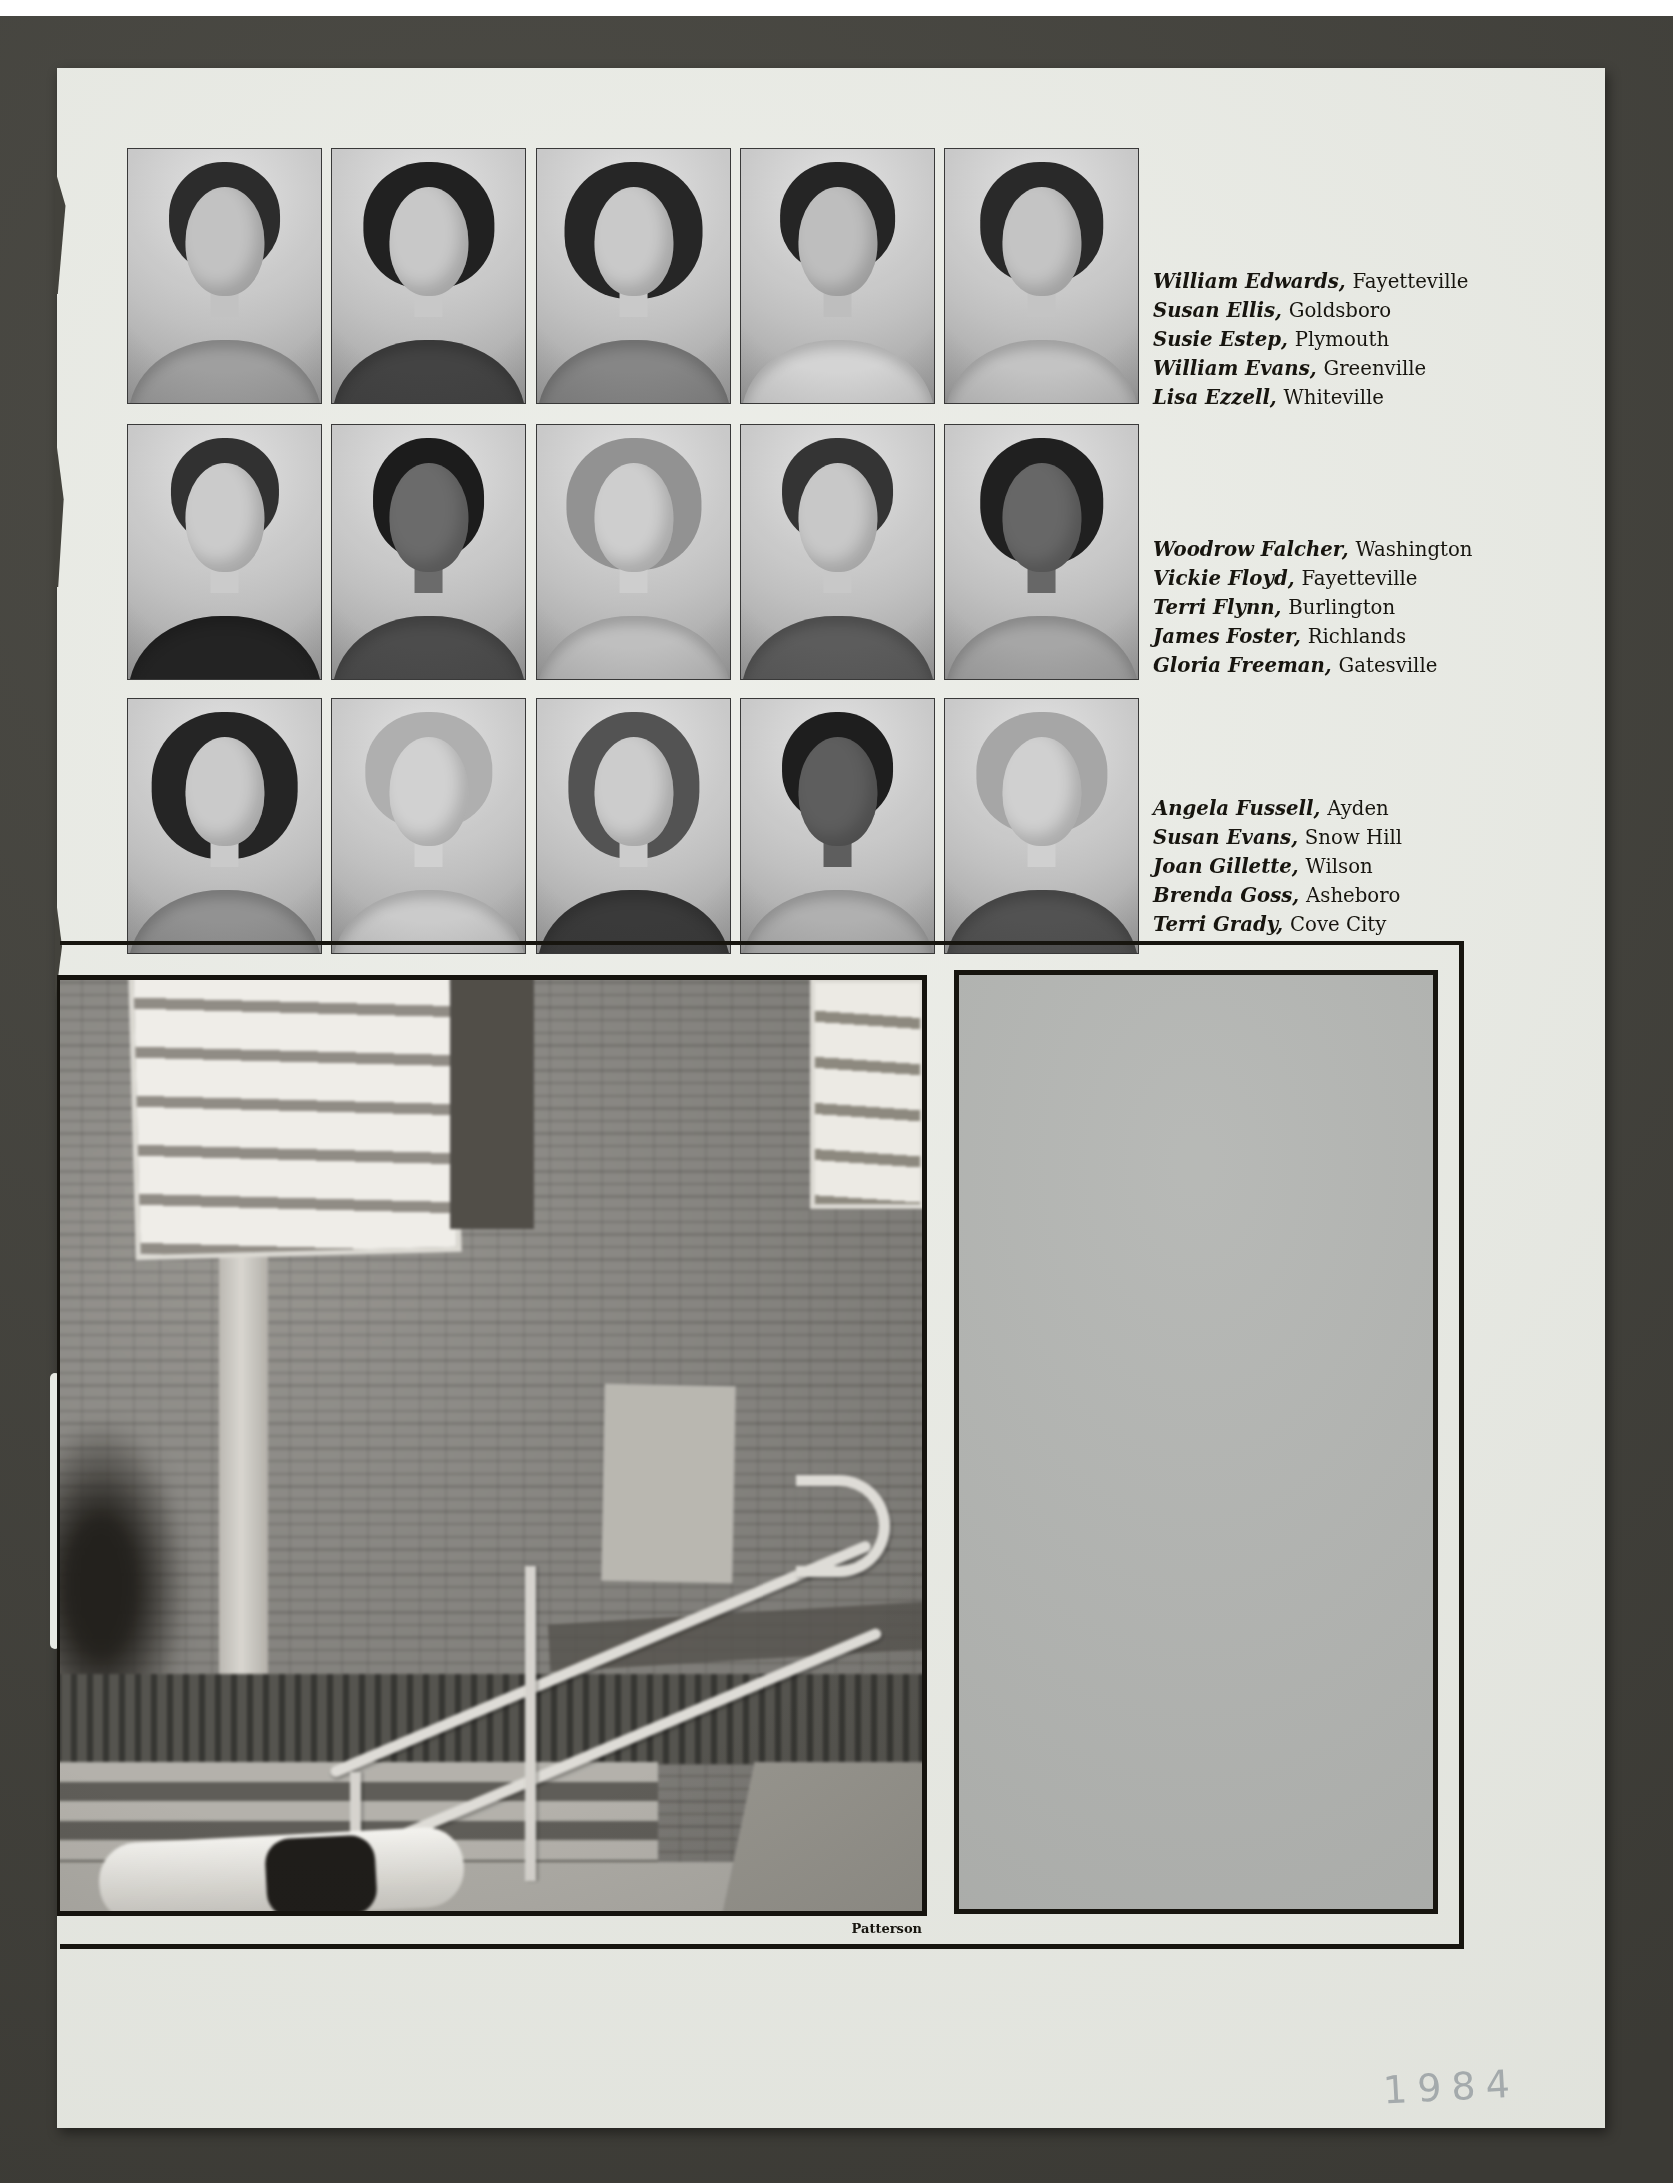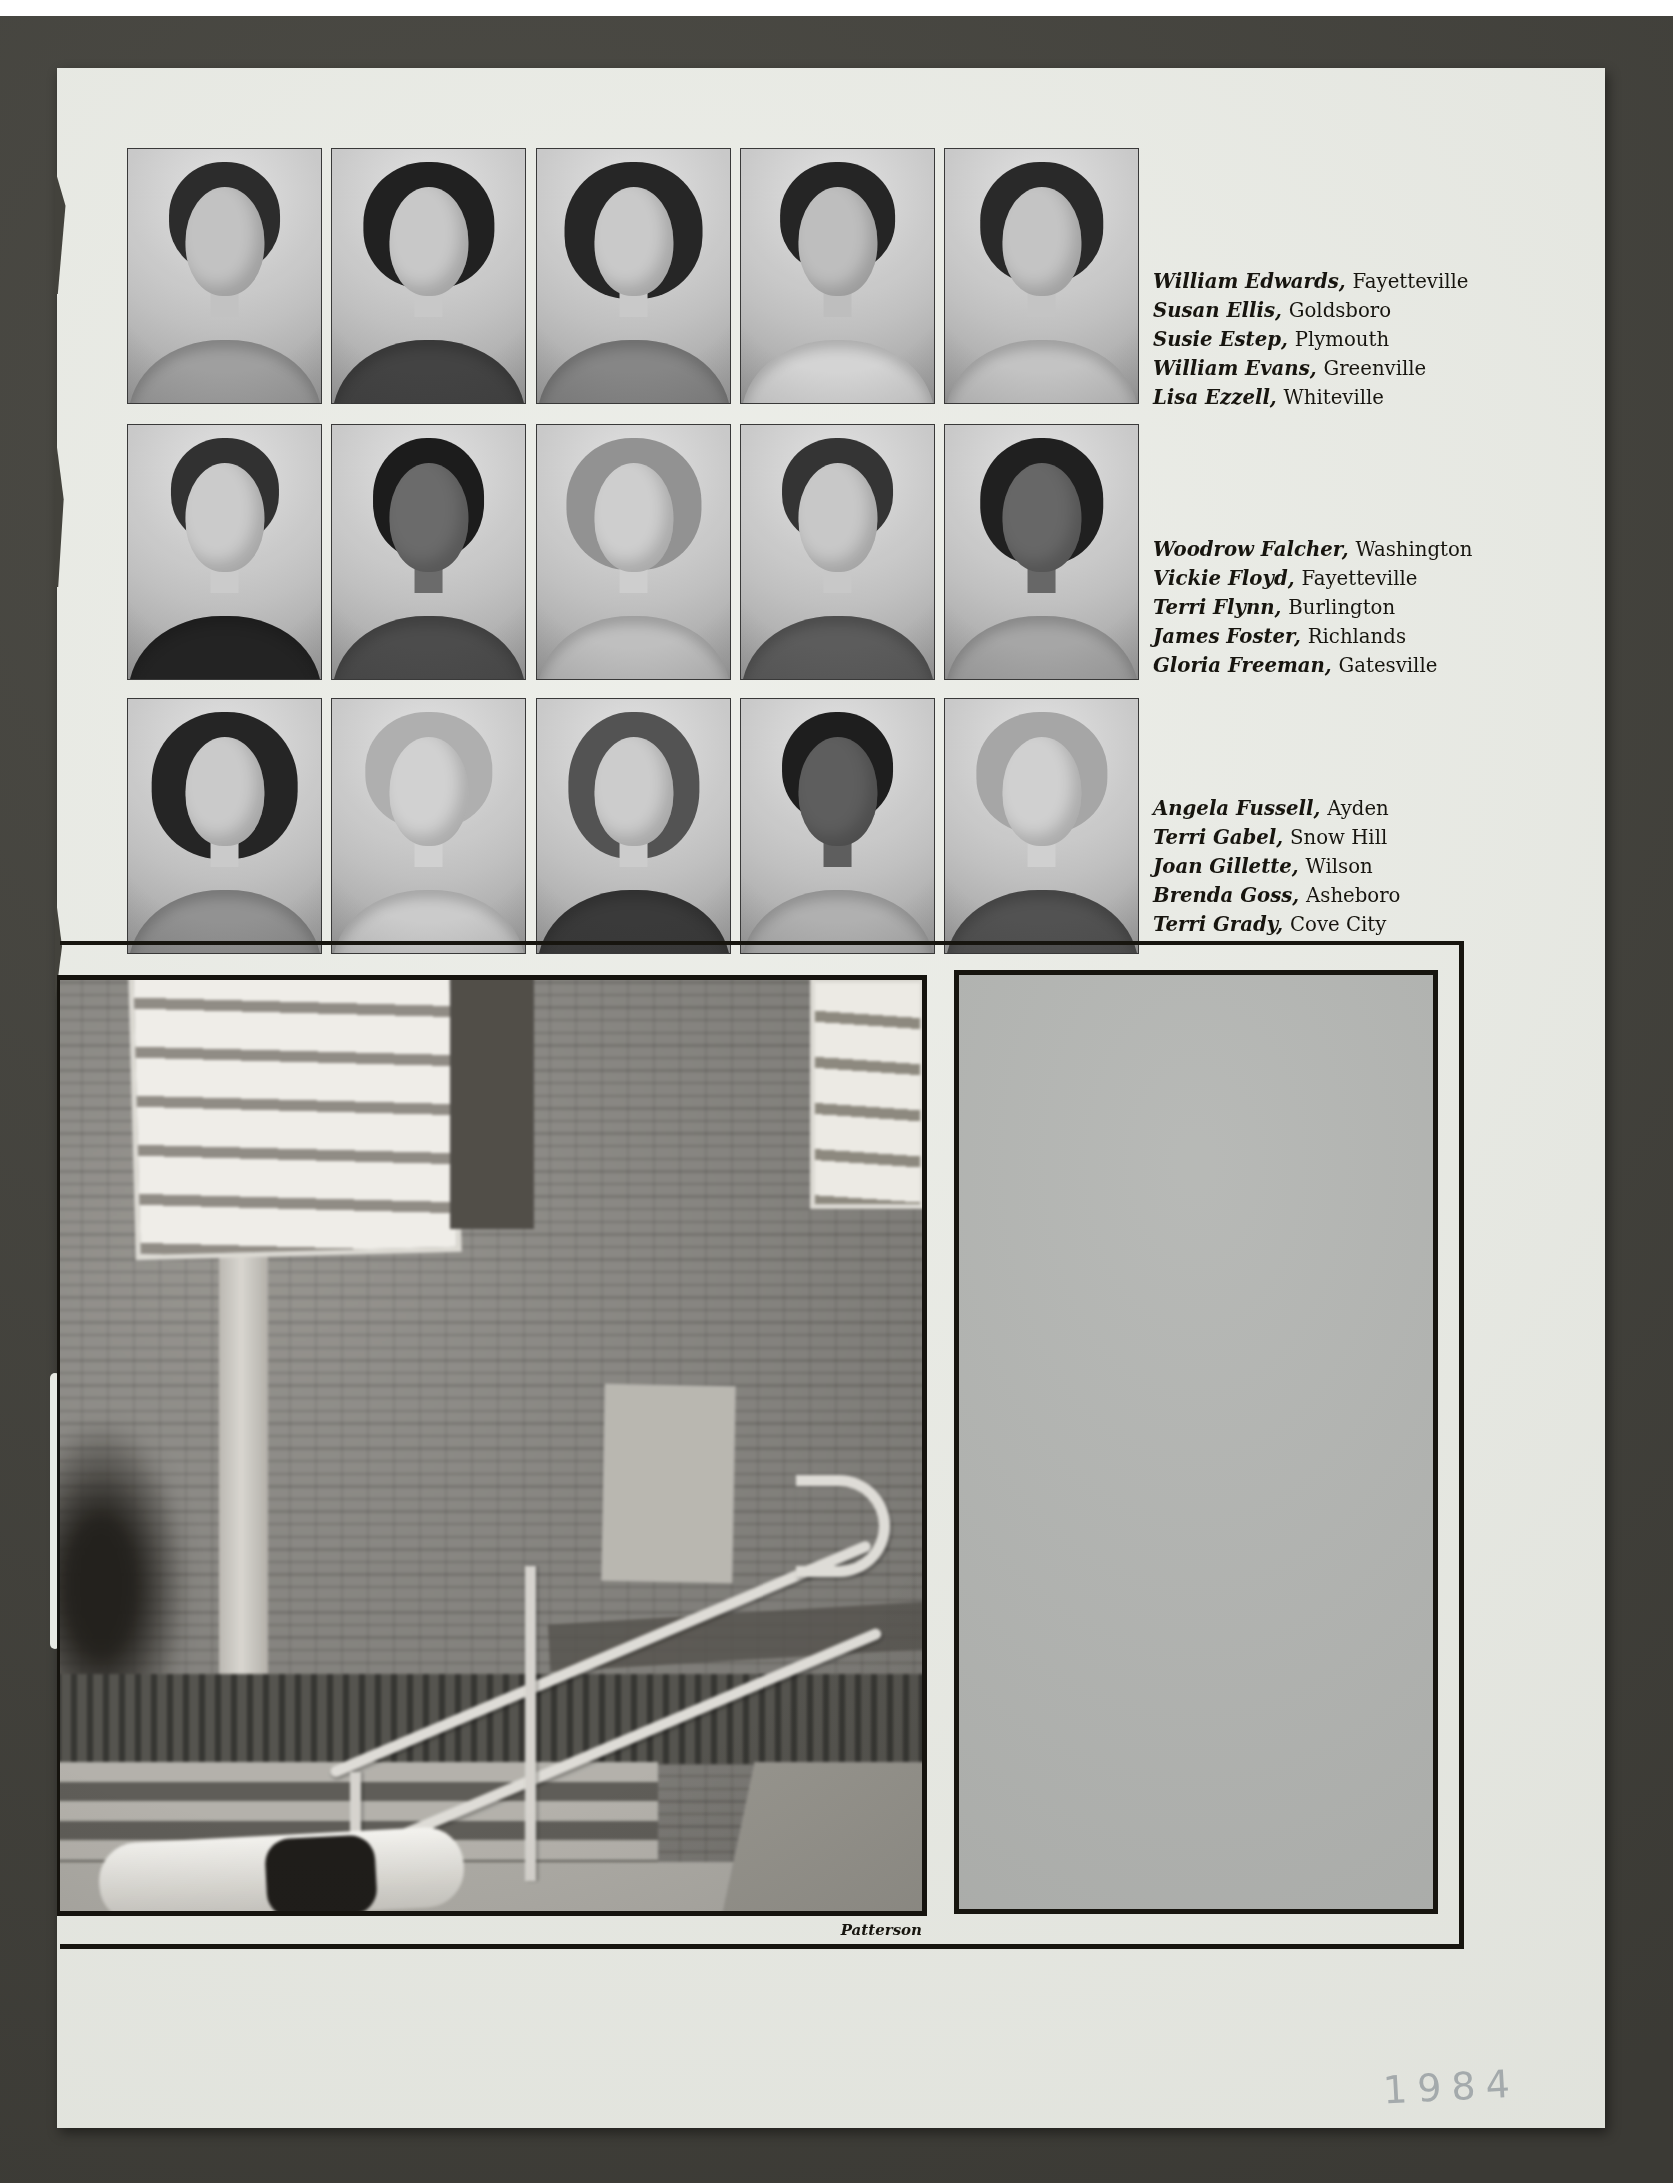--- a/index.html
+++ b/index.html
@@ -127,21 +127,21 @@
       radial-gradient(130% 100% at 50% 20%, rgba(255,255,255,.07), rgba(0,0,0,.05)),
       var(--panel,#b2b4b1);
   }
   .solitude h1 { margin-top:295px; text-align:center;
     font-size:56px; font-weight:bold; letter-spacing:0.8px; color:var(--ink,#17150f); }
   .solitude p { margin:49px 22px 0 23.4px; font-size:19px; line-height:25px;
     text-align:justify; color:#211f1a; }
   .solitude p b { font-weight:bold; }
 
   .credit { position:absolute; left:0; top:1853px; width:865px; text-align:right;
-    font-size:15px; font-weight:bold; font-style:italic; color:var(--ink,#17150f); }
+    font-size:13px; font-weight:bold; color:var(--ink,#17150f); }
 
   .footer { position:absolute; left:0; top:1940px; width:1409px; text-align:right;
     font-size:24px; font-weight:bold; color:var(--ink,#17150f); }
   .footer .num { font-size:27px; padding-left:8.4px; }
 
   .handwriting { position:absolute; left:1326px; top:1997px;
     font-family:"DejaVu Sans", sans-serif; font-size:38px; letter-spacing:10px;
     color:var(--pencil,#9aa1a4); opacity:.85; transform:rotate(-3deg); }
 </style>
 </head>
@@ -272,21 +272,21 @@
       </div>
     <div class="names" style="top:467px">
         <div class="entry"><span class="nm">Woodrow Falcher, </span><span class="ct">Washington</span></div>
         <div class="entry"><span class="nm">Vickie Floyd, </span><span class="ct">Fayetteville</span></div>
         <div class="entry"><span class="nm">Terri Flynn, </span><span class="ct">Burlington</span></div>
         <div class="entry"><span class="nm">James Foster, </span><span class="ct">Richlands</span></div>
         <div class="entry"><span class="nm">Gloria Freeman, </span><span class="ct">Gatesville</span></div>
       </div>
     <div class="names" style="top:726px">
         <div class="entry"><span class="nm">Angela Fussell, </span><span class="ct">Ayden</span></div>
-        <div class="entry"><span class="nm">Terri Gabel, </span><span class="ct">Snow Hill</span></div>
+        <div class="entry"><span class="nm">Susan Evans, </span><span class="ct">Snow Hill</span></div>
         <div class="entry"><span class="nm">Joan Gillette, </span><span class="ct">Wilson</span></div>
         <div class="entry"><span class="nm">Brenda Goss, </span><span class="ct">Asheboro</span></div>
         <div class="entry"><span class="nm">Terri Grady, </span><span class="ct">Cove City</span></div>
       </div>
 
     <div class="feature-box"></div>
 
     <div class="bigphoto">
       <div class="soft">
         <div class="ph-brick"></div>

